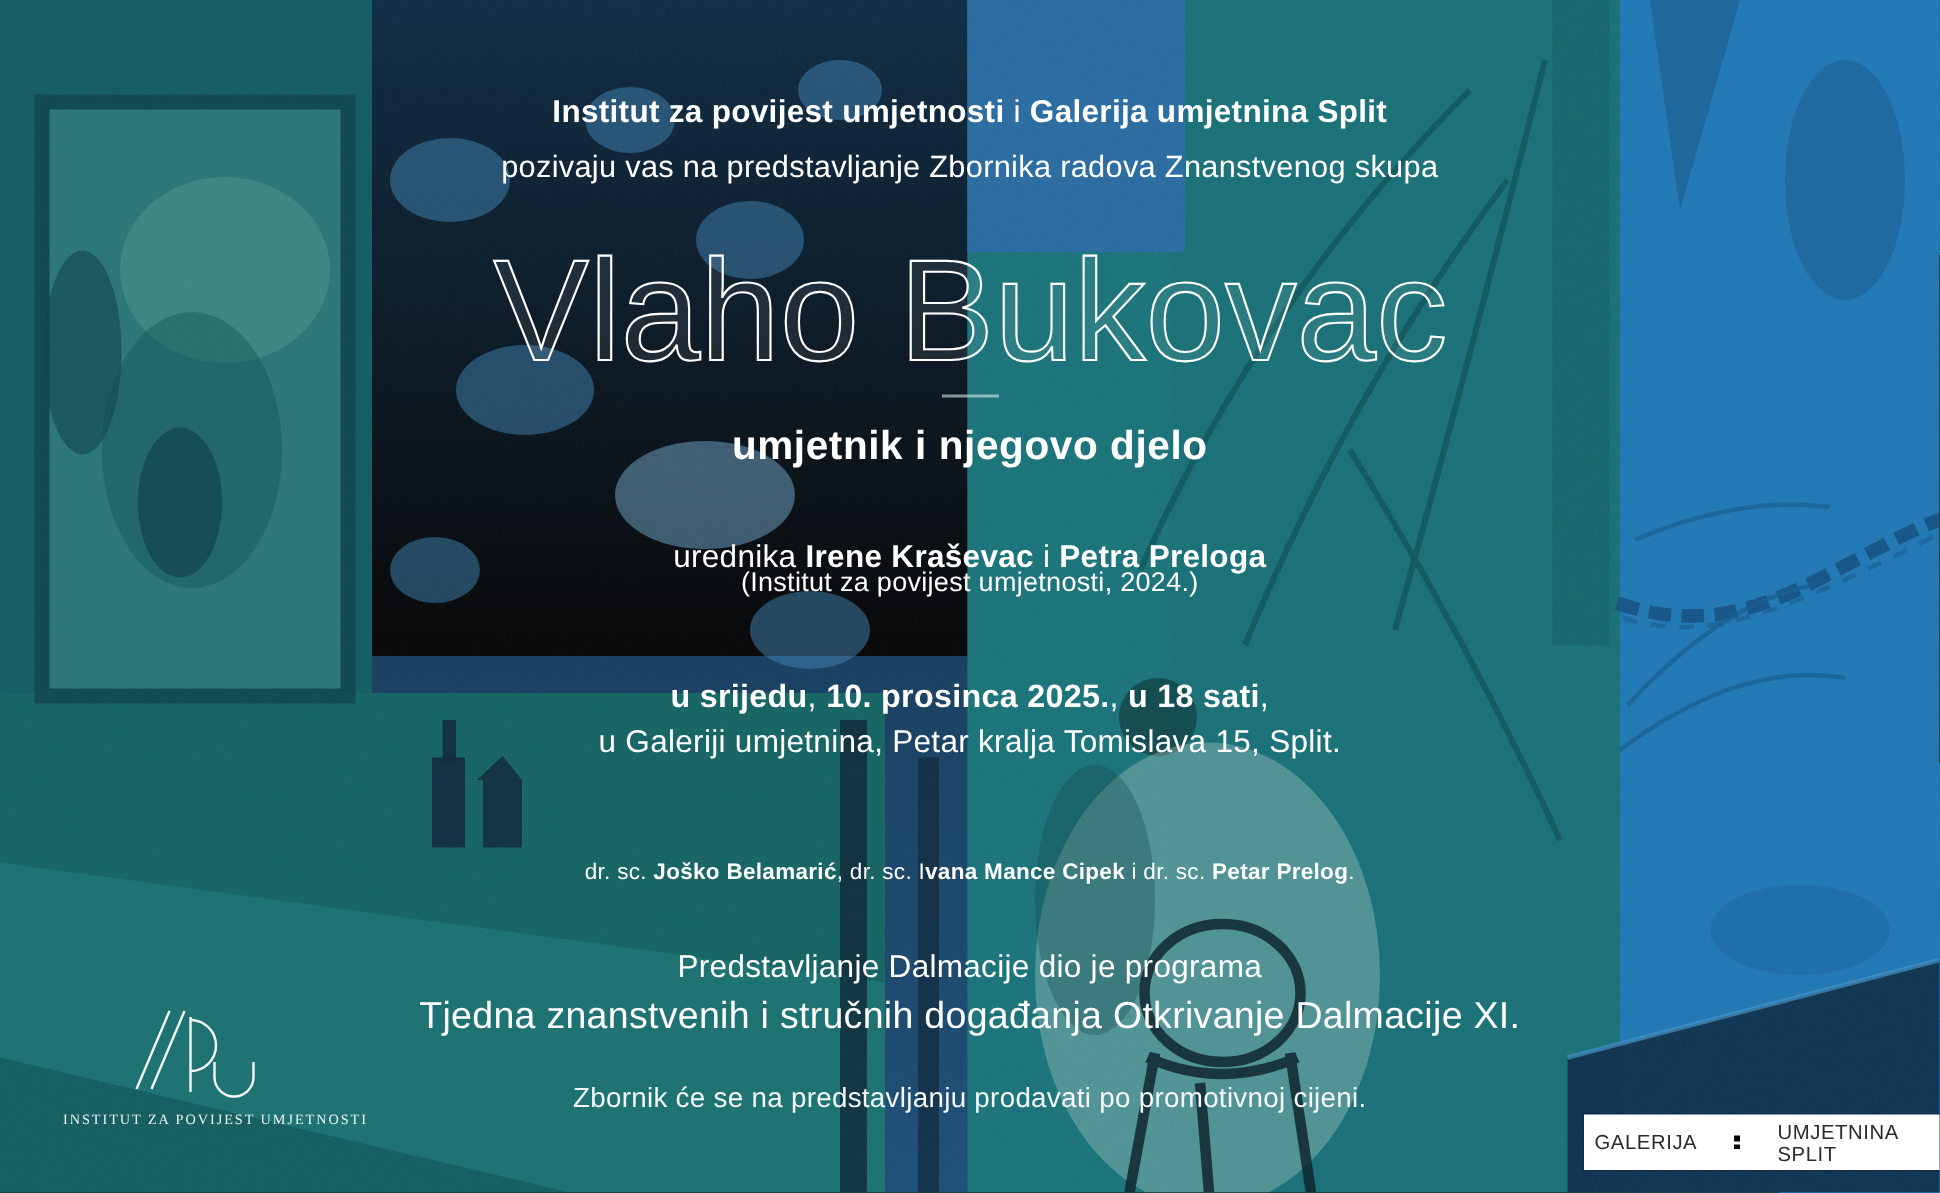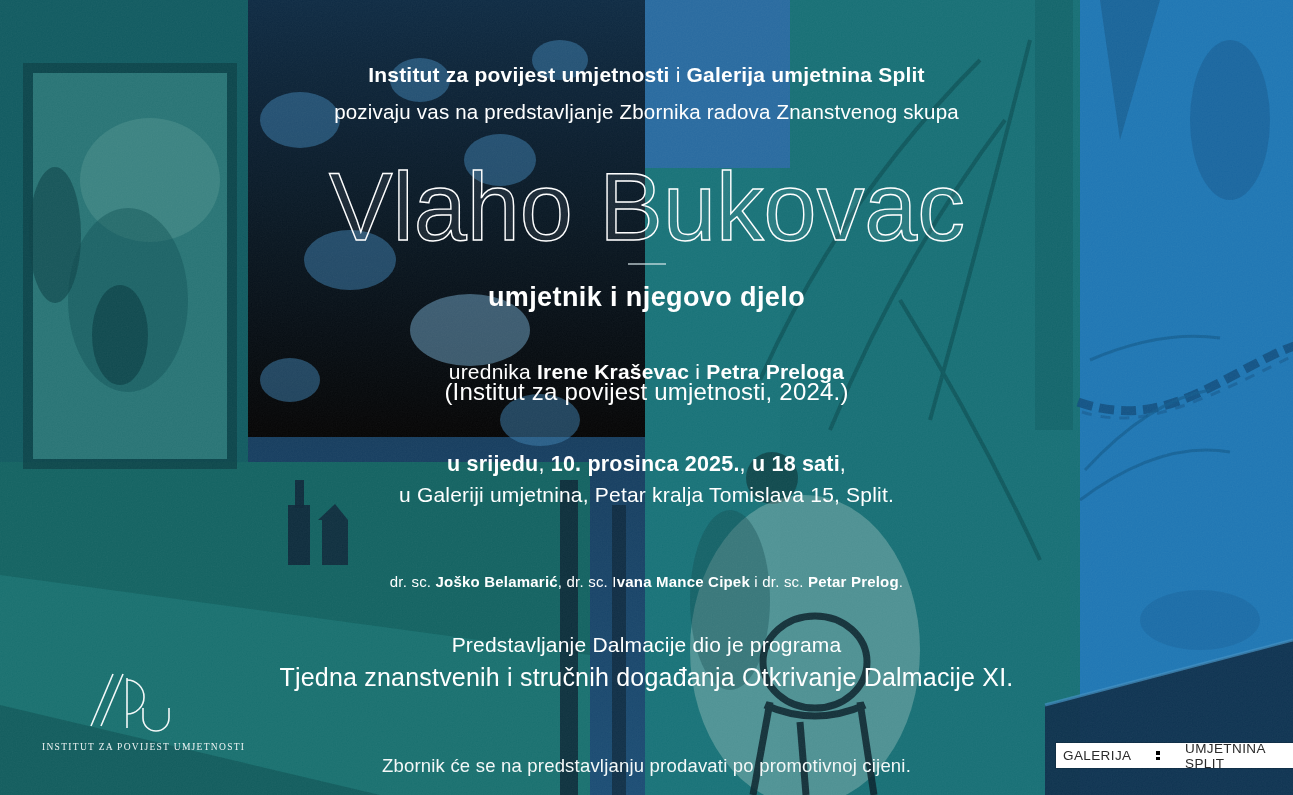--- a/index.html
+++ b/index.html
@@ -10,33 +10,33 @@
         letter-spacing:.2px;white-space:nowrap;}
   .b{font-weight:700;}
   .l-orgs{top:63px;font-size:21px;font-weight:700;}
   .l-orgs .conj{font-weight:400;}
   .l-invite{top:100px;font-size:20.5px;font-weight:400;}
   .title-svg{position:absolute;top:146px;left:50%;transform:translateX(-50%);}
   .divider{position:absolute;top:263px;left:50%;transform:translateX(-50%);
            width:38px;height:2px;background:rgba(220,235,238,.6);}
   .l-subtitle{top:282px;font-size:27px;font-weight:700;letter-spacing:.4px;}
   .l-editors{top:360px;font-size:21px;}
-  .l-publisher{top:378px;font-size:24px;}
+  .l-publisher{top:378px;font-size:18px;}
   .l-when{top:452px;font-size:21.5px;}
   .l-where{top:483px;font-size:21px;}
   .l-govoriti{top:543px;font-size:21px;}
   .l-speakers{top:573px;font-size:15px;}
   .l-prog1{top:633px;font-size:21px;}
   .l-prog2{top:663px;font-size:25px;}
-  .l-note{top:755px;font-size:18.5px;color:#f4f8f8;}
+  .l-note{top:721px;font-size:18.5px;color:#f4f8f8;}
   .ipu{position:absolute;left:42px;top:668px;width:170px;text-align:center;}
   .ipu svg{display:block;margin:0 auto;}
   .ipu-caption{margin-top:4px;font-family:"Liberation Serif",serif;font-size:9.5px;
                letter-spacing:1.3px;color:rgba(255,255,255,.93);white-space:nowrap;}
-  .badge{position:absolute;left:1056px;top:743px;height:25px;background:#ffffff;
+  .badge{position:absolute;left:1056px;top:743px;height:37px;background:#ffffff;
          display:flex;align-items:center;padding:0 7px;box-shadow:0 0 0 1px rgba(0,0,0,.15);gap:20px;}
   .badge span{font-size:13.5px;letter-spacing:.4px;color:#2b2b2b;}
   .colon-icon{display:inline-flex;flex-direction:column;justify-content:center;
               gap:2px;margin:0 5px;}
   .colon-icon i{display:block;width:3.5px;height:3.5px;background:#000;}
 </style>
 </head>
 <body>
 
 <div class="canvas">

